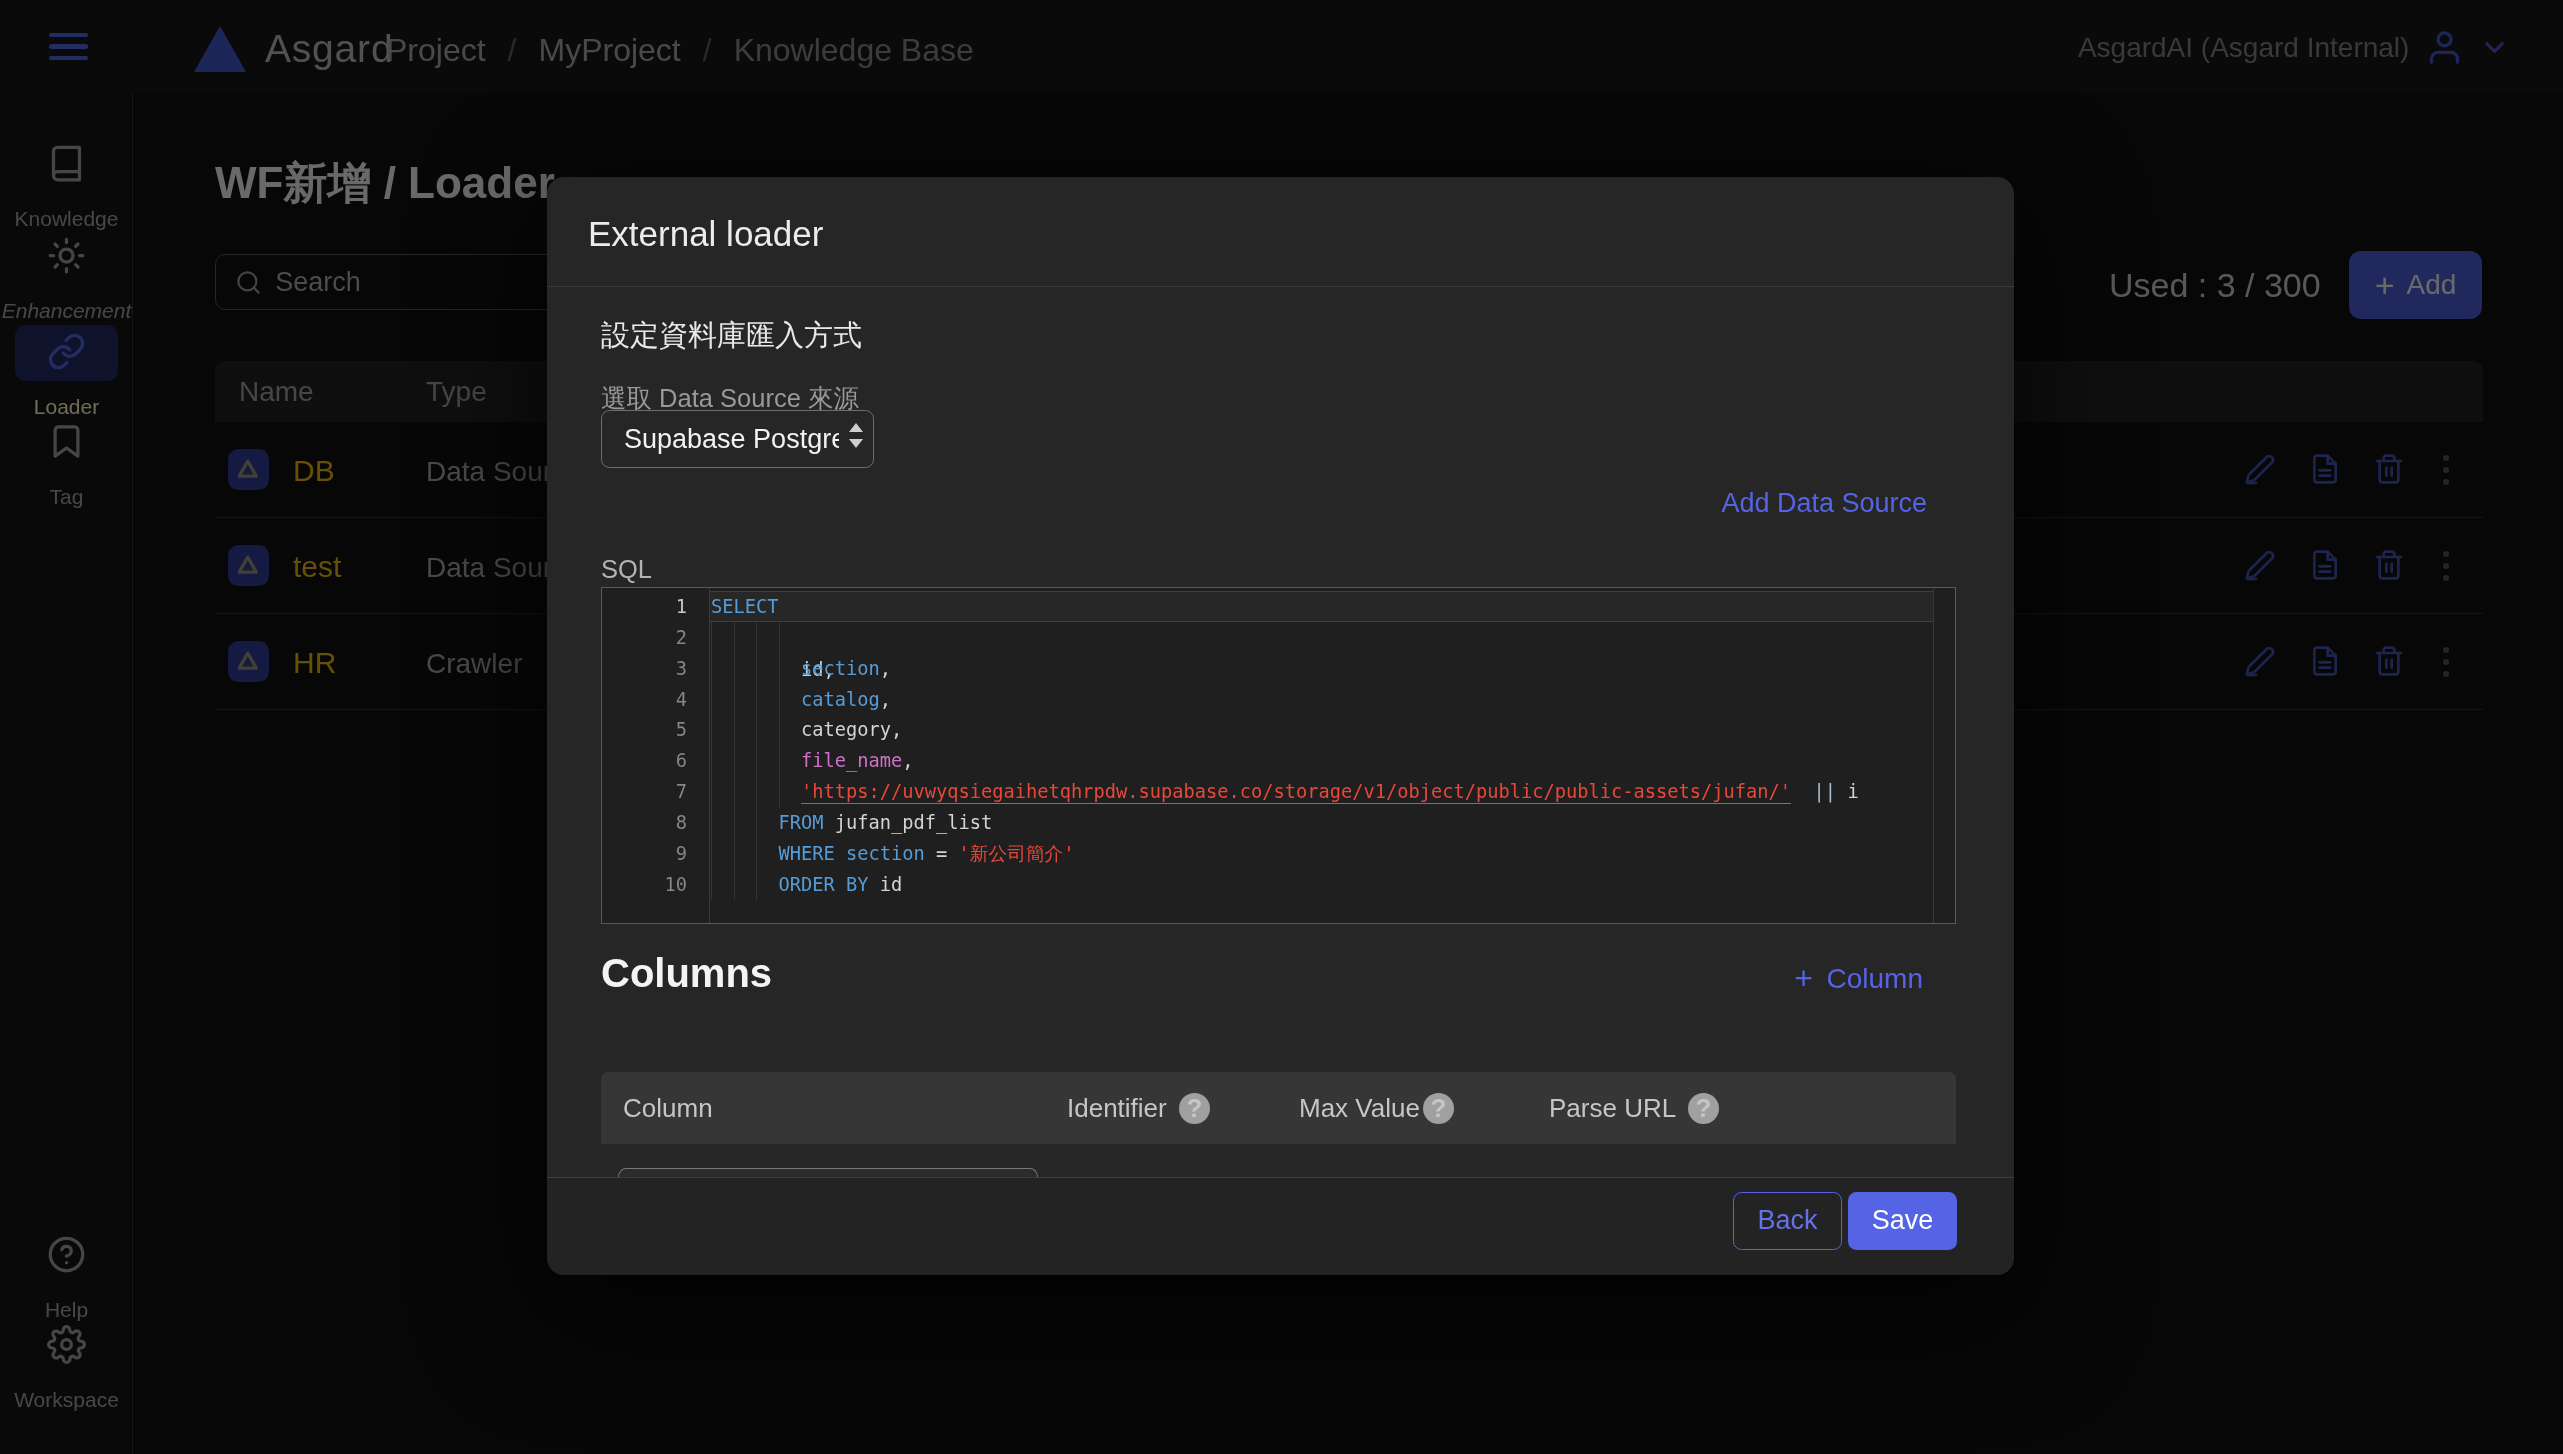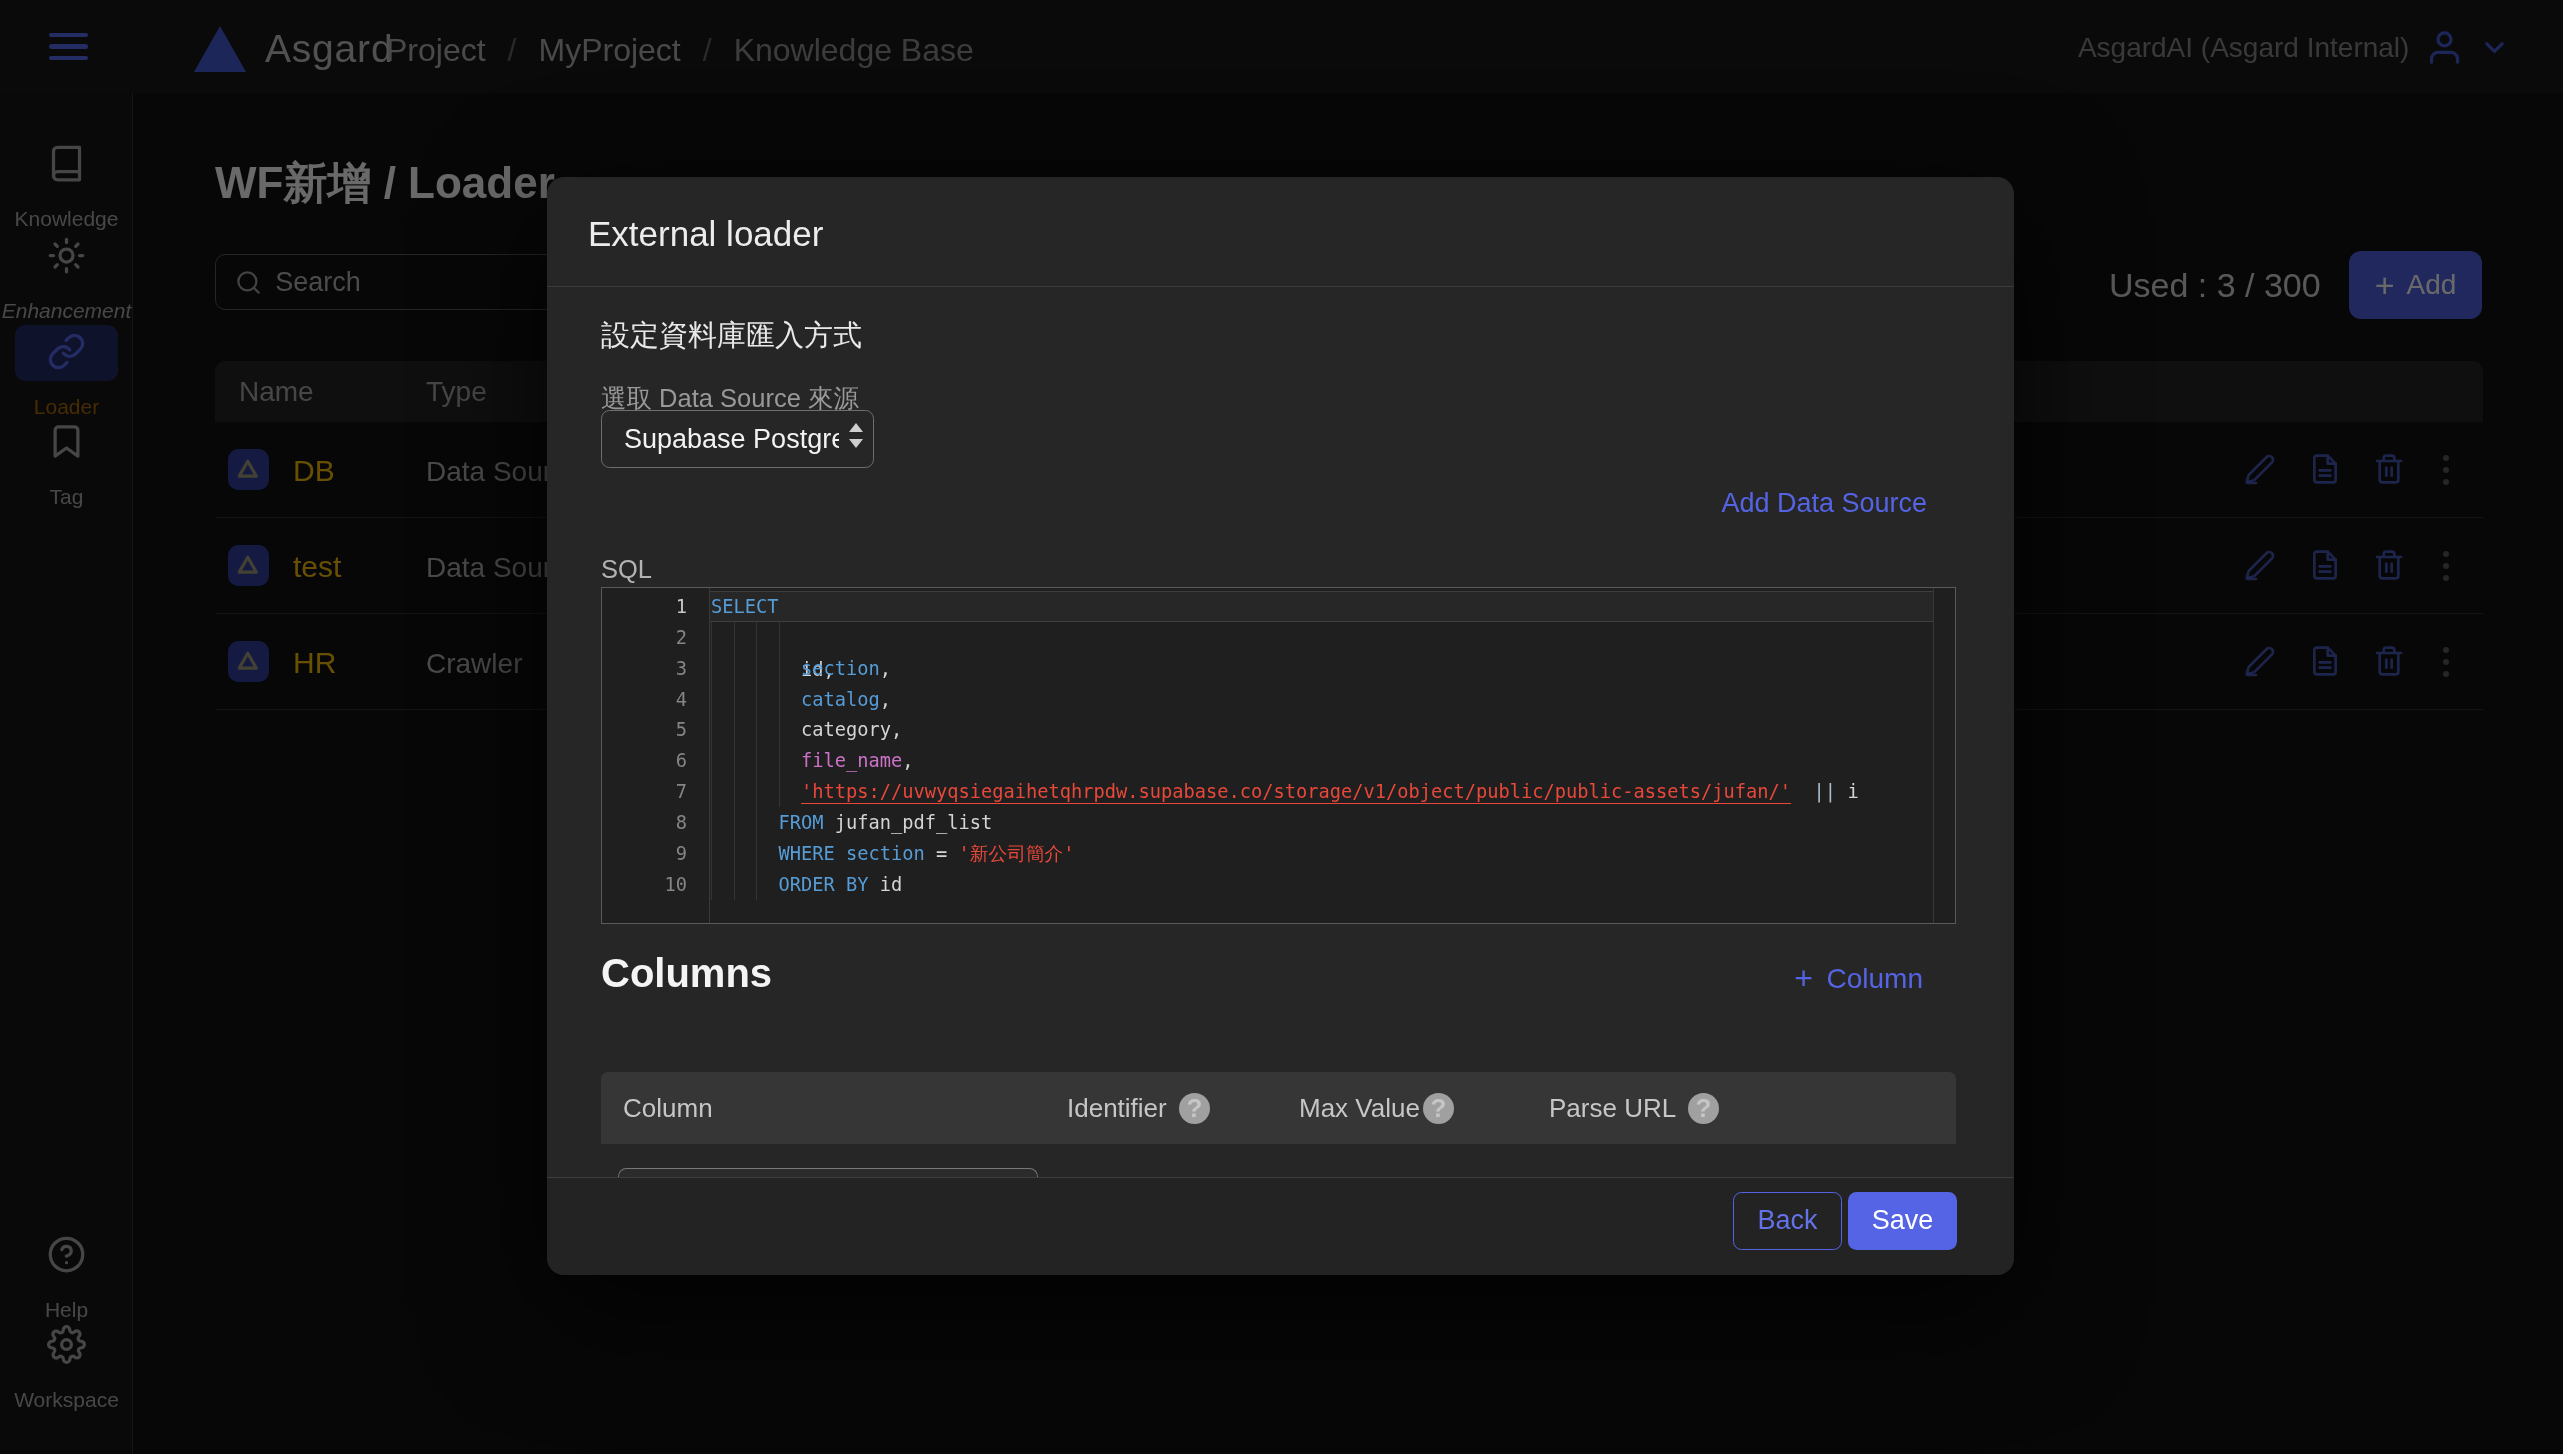--- a/index.html
+++ b/index.html
@@ -18,21 +18,21 @@
   .crumbs .sep { color:#5f5f5f; }
   .crumbs .dim-c { color:#8a8a8a; }
   .account { right:53px; top:28px; display:flex; align-items:center; gap:15.3px; }
   .account .acct-label { font-size:28px; color:#828282; }
   .icon-blue { color:#4257c8; }
 
   
   .sidebar { left:0; top:93px; width:133px; height:1361px; background:#151515; border-right:0.8px solid #333; z-index:1; }
   .snav { position:absolute; left:0; width:133px; display:flex; flex-direction:column; align-items:center; color:#9f9f9f; cursor:pointer; }
   .snav .slabel { margin-top:24px; font-size:21px; color:#a3a3a3; }
-  .snav.active .slabel { color:#a16207; }
+  .snav.active .slabel { color:#fef9c3; }
   .active-pill { left:15.3px; top:232px; width:103px; height:56px; border-radius:10.2px; background:#222b63; }
 
   
   .page-title { left:215px; top:154px; font-size:44px; font-weight:bold; color:#f0f0f0; z-index:1; }
   .searchbox { left:215px; top:254px; width:721px; height:56px; border:0.8px solid #575757; border-radius:10.2px; display:flex; align-items:center; padding:0 18.7px; gap:13.6px; z-index:1; }
   .searchbox input { flex:1; background:transparent; border:none; outline:none; font-size:27px; color:#d5d5d5; font-family:inherit; }
   .searchbox input::placeholder { color:#ababab; }
   .used { left:2109px; top:266px; font-size:34px; color:#c9c9c9; z-index:1; }
   .add-btn { left:2349px; top:251px; width:133px; height:68px; border-radius:12px; background:#4b5cd6; color:#f0f0f0; display:flex; align-items:center; justify-content:center; gap:12px; font-size:28px; cursor:pointer; z-index:1; }
   .add-btn .plus { font-size:34px; font-weight:300; }

